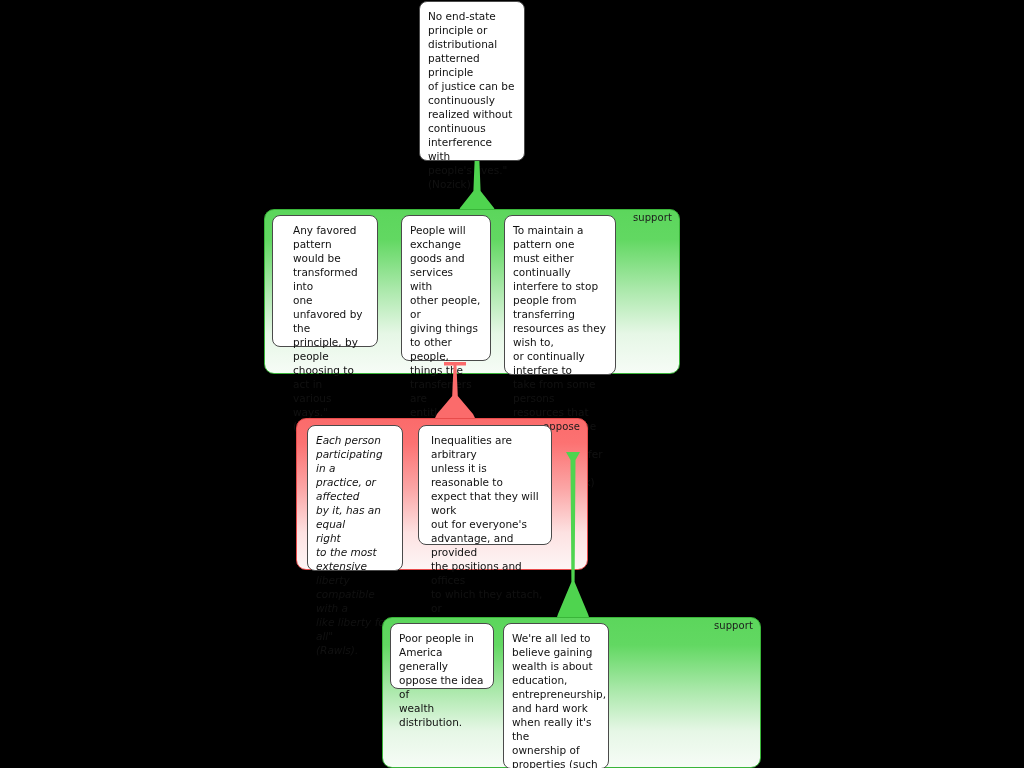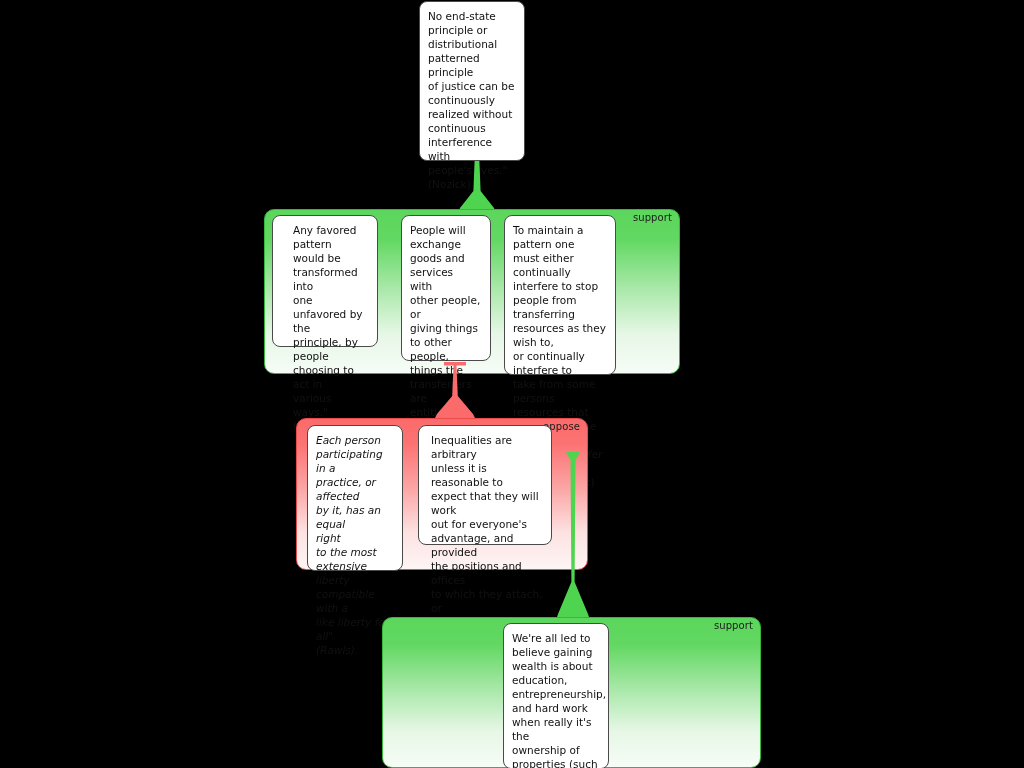--- a/index.html
+++ b/index.html
@@ -167,20 +167,24 @@
   <div class="connector" style="left:548px; top:452px; width:50px; height:168px;">
     <svg width="50" height="168" viewBox="0 0 50 168">
       <path d="M18 0 L32 0 L27.5 8 L26.6 130 L40 162 L42 168 L8 168 L10 162 L23.4 130 L22.5 8 Z" fill="#4fd44f"></path>
     </svg>
   </div>
 
   <div class="group support" style="left:382px; top:617px; width:379px; height:151px;">
     <span class="group-label">support</span>
   </div>
 
+  <div class="claim" style="left:390px; top:623px; width:104px; height:66px;">Poor people in
+America generally
+oppose the idea of
+wealth distribution.</div>
 
   <div class="claim" style="left:503px; top:623px; width:106px; height:146px;">We're all led to
 believe gaining
 wealth is about
 education,
 entrepreneurship,
 and hard work
 when really it's the
 ownership of
 properties (such as

